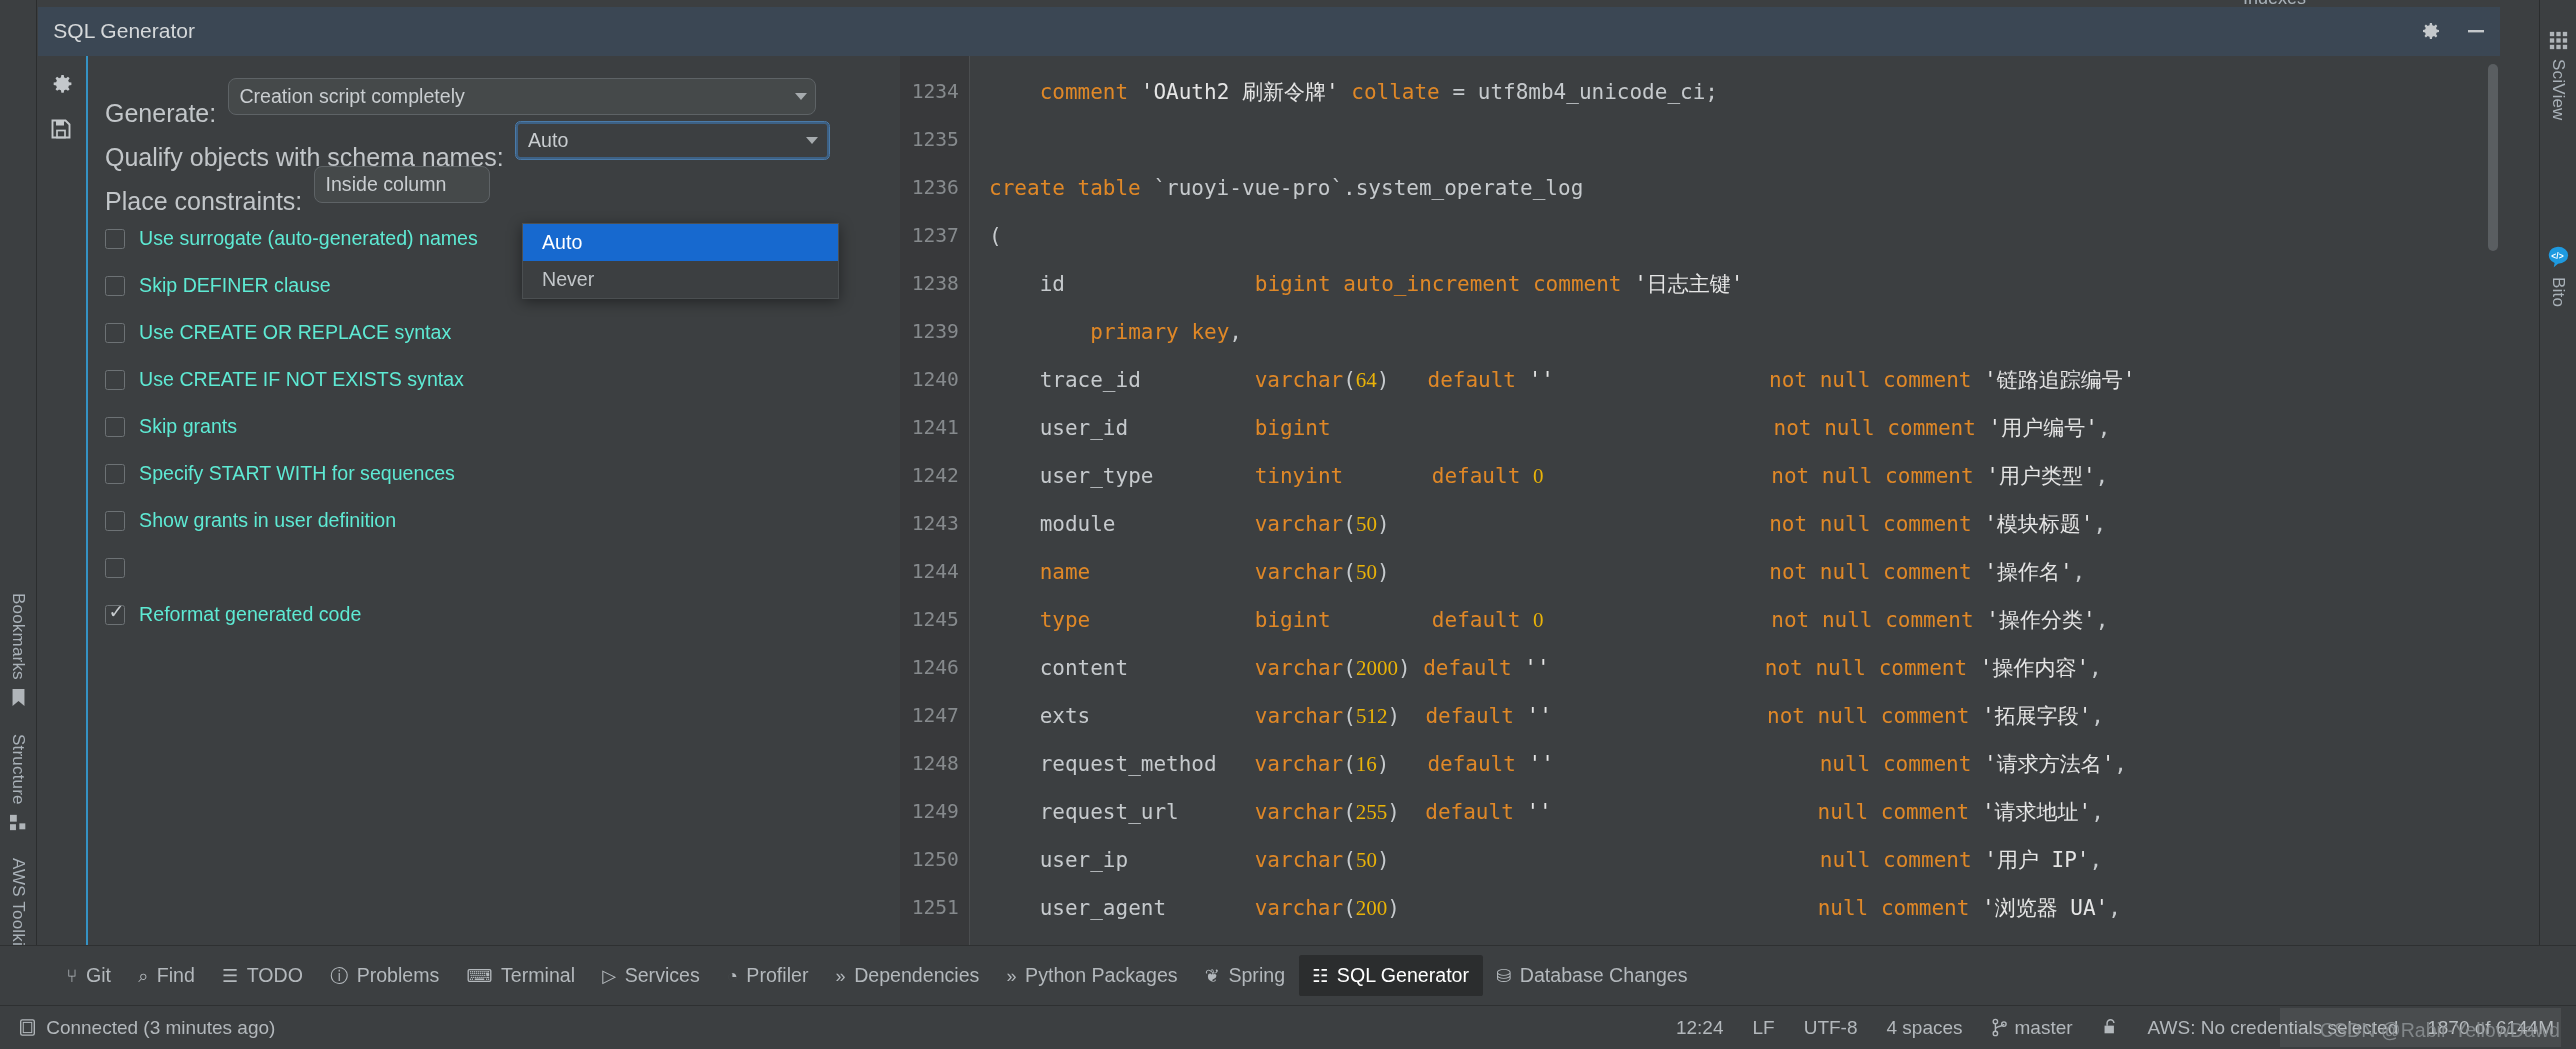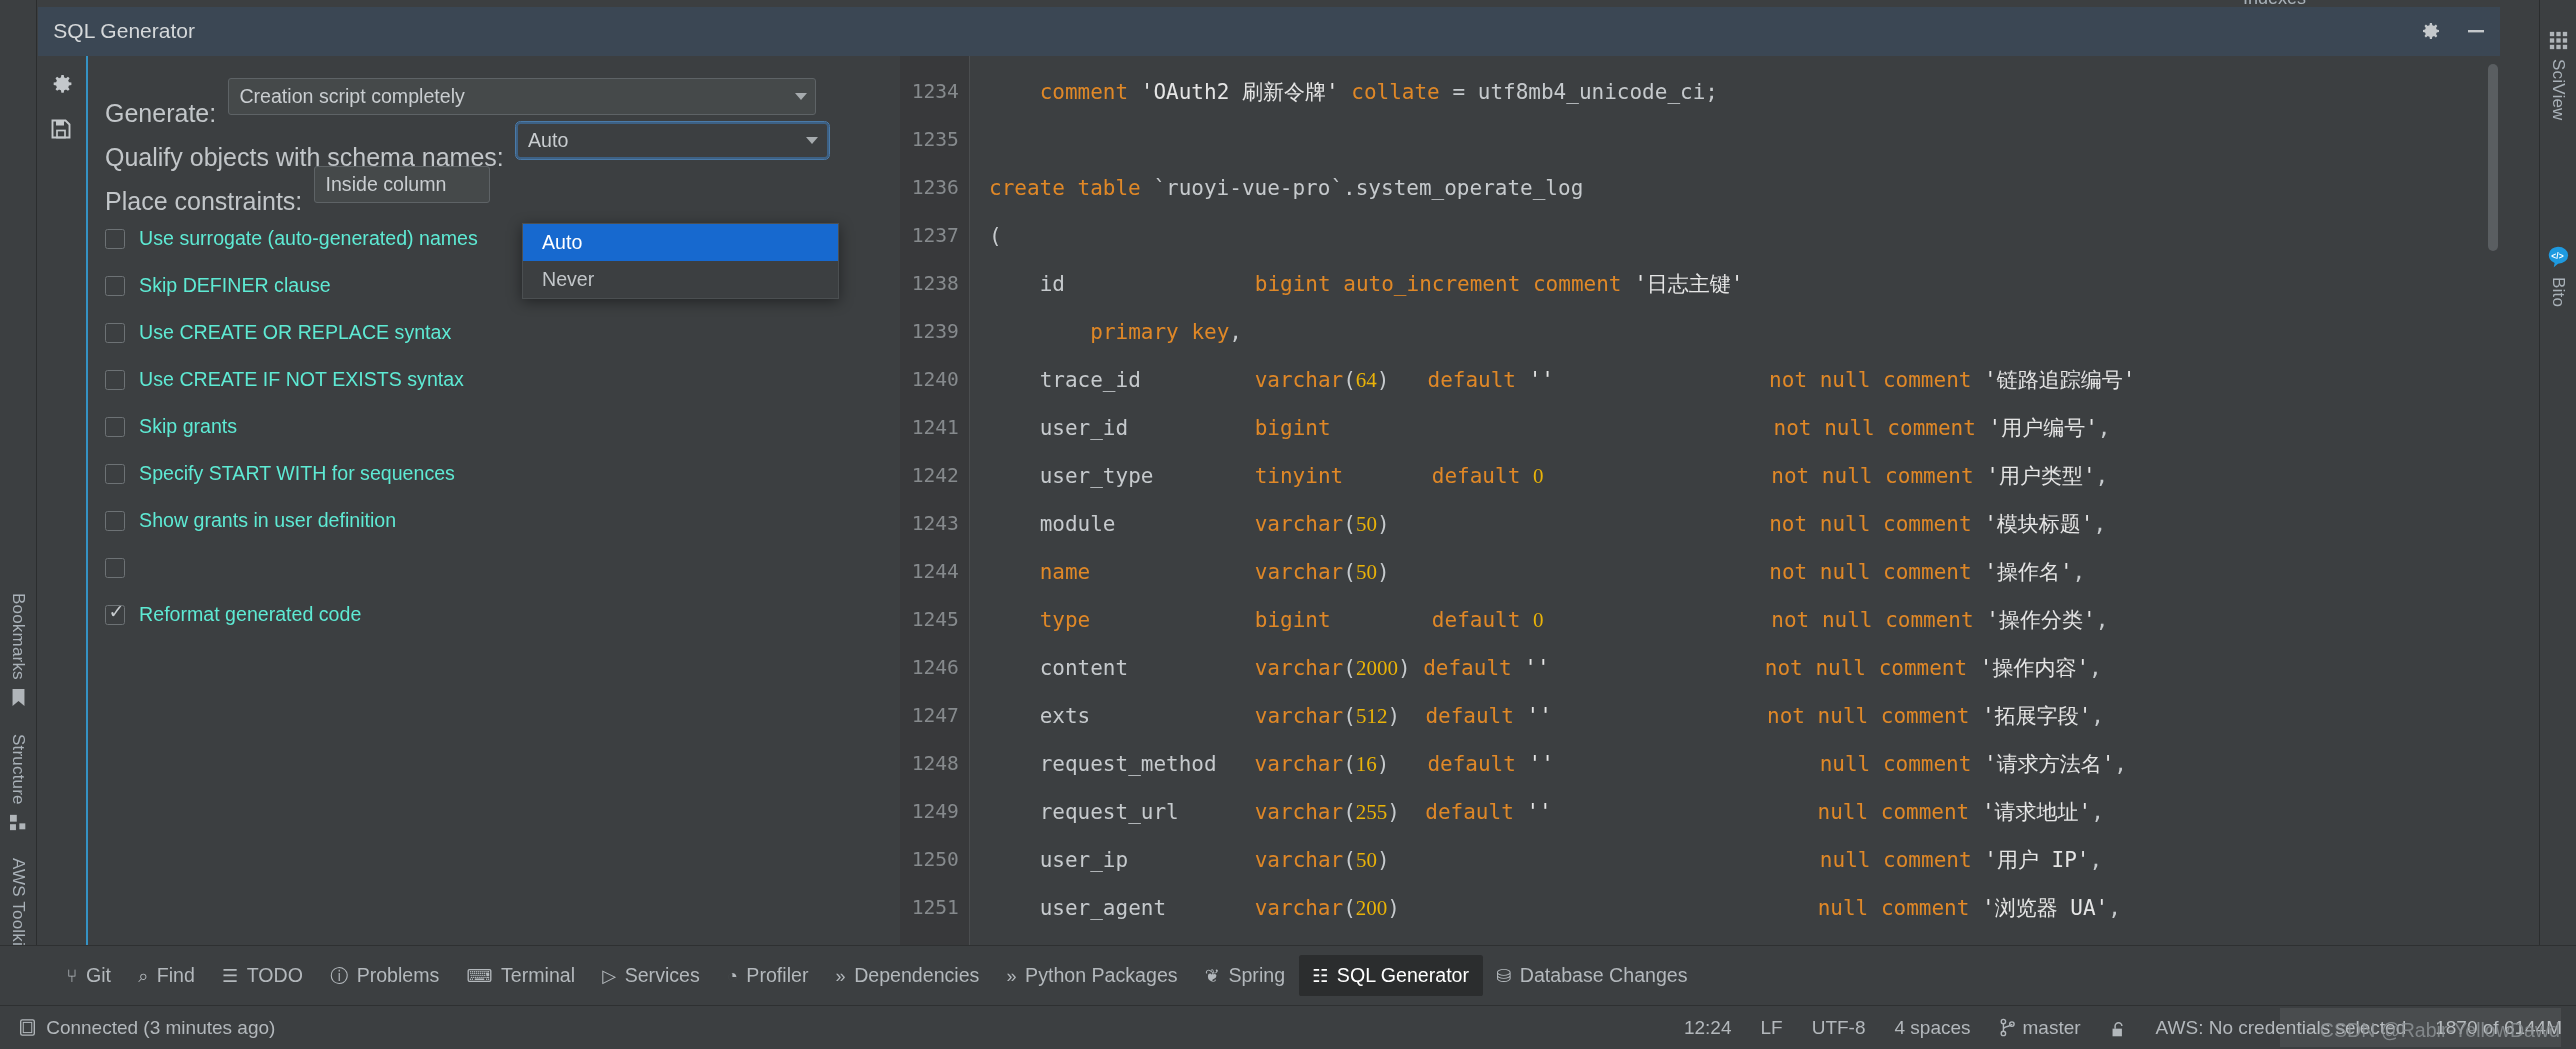--- a/index.html
+++ b/index.html
@@ -71,21 +71,21 @@
 
   
   #options-panel {
     width: 814px; flex: 0 0 814px; background: #3c3f41;
     border-left: 2.6px solid #3592c4; padding: 19px 0 0 17px; position: relative;
   }
   .row { display: flex; align-items: center; height: 44px; }
   .row-label { color: #c2c6c9; font-size: 25px; margin-top: 34px; }
   .combo {
     margin-left: 12px; height: 37px; background: #45494a;
-    border: 0.9px solid #5e6366; border-radius: 3px; color: #c9cdd0;
+    border: 0.9px solid #5e6366; border-radius: 8px; color: #c9cdd0;
     font-size: 19.6px; display: flex; align-items: center; padding: 0 8.5px 0 10.2px;
     position: relative; cursor: pointer;
   }
   .combo .arrow {
     width: 0; height: 0; border-left: 6.8px solid transparent;
     border-right: 6.8px solid transparent; border-top: 7.7px solid #a6abae;
     margin-left: auto;
   }
   #combo-generate { width: 588px; }
   #combo-qualify {
@@ -157,21 +157,21 @@
   .tt .gl { font-size: 18px; line-height: 1; }
 
   
   #statusbar {
     position: absolute; left: 0; bottom: 0; width: 2576px; height: 44px;
     background: #3c3f41; border-top: 0.9px solid #2e3031;
     display: flex; align-items: center; color: #b3b8bc; font-size: 19px;
   }
   #status-left { display: flex; align-items: center; gap: 10.2px; padding-left: 19px; }
   #status-right {
-    margin-left: auto; display: flex; align-items: flex-end; gap: 29px; padding-right: 14px;
+    margin-left: auto; display: flex; align-items: flex-start; gap: 29px; padding-right: 22px;
   }
   .sb-item { display: flex; align-items: center; gap: 7.7px; cursor: pointer; white-space: nowrap; }
   #watermark {
     position: absolute; right: 16px; bottom: 6.8px; color: #8d9295; font-size: 19.6px;
     opacity: .85; pointer-events: none; white-space: nowrap;
   }
   #watermark-box {
     position: absolute; right: 15.3px; bottom: 1.7px; width: 281px; height: 39px;
     background: rgba(255,255,255,.07); pointer-events: none;
   }

